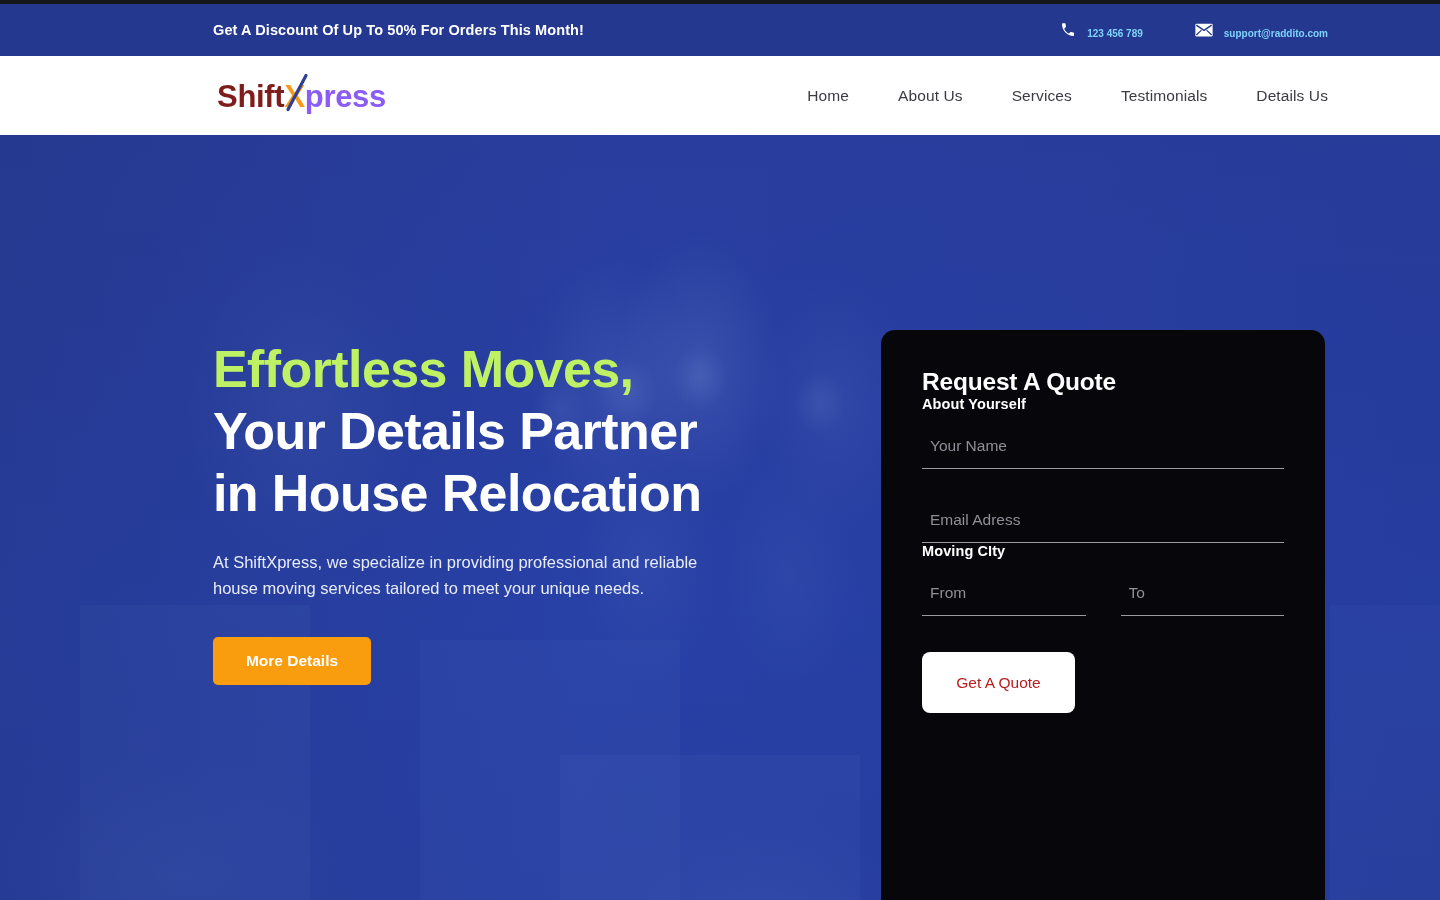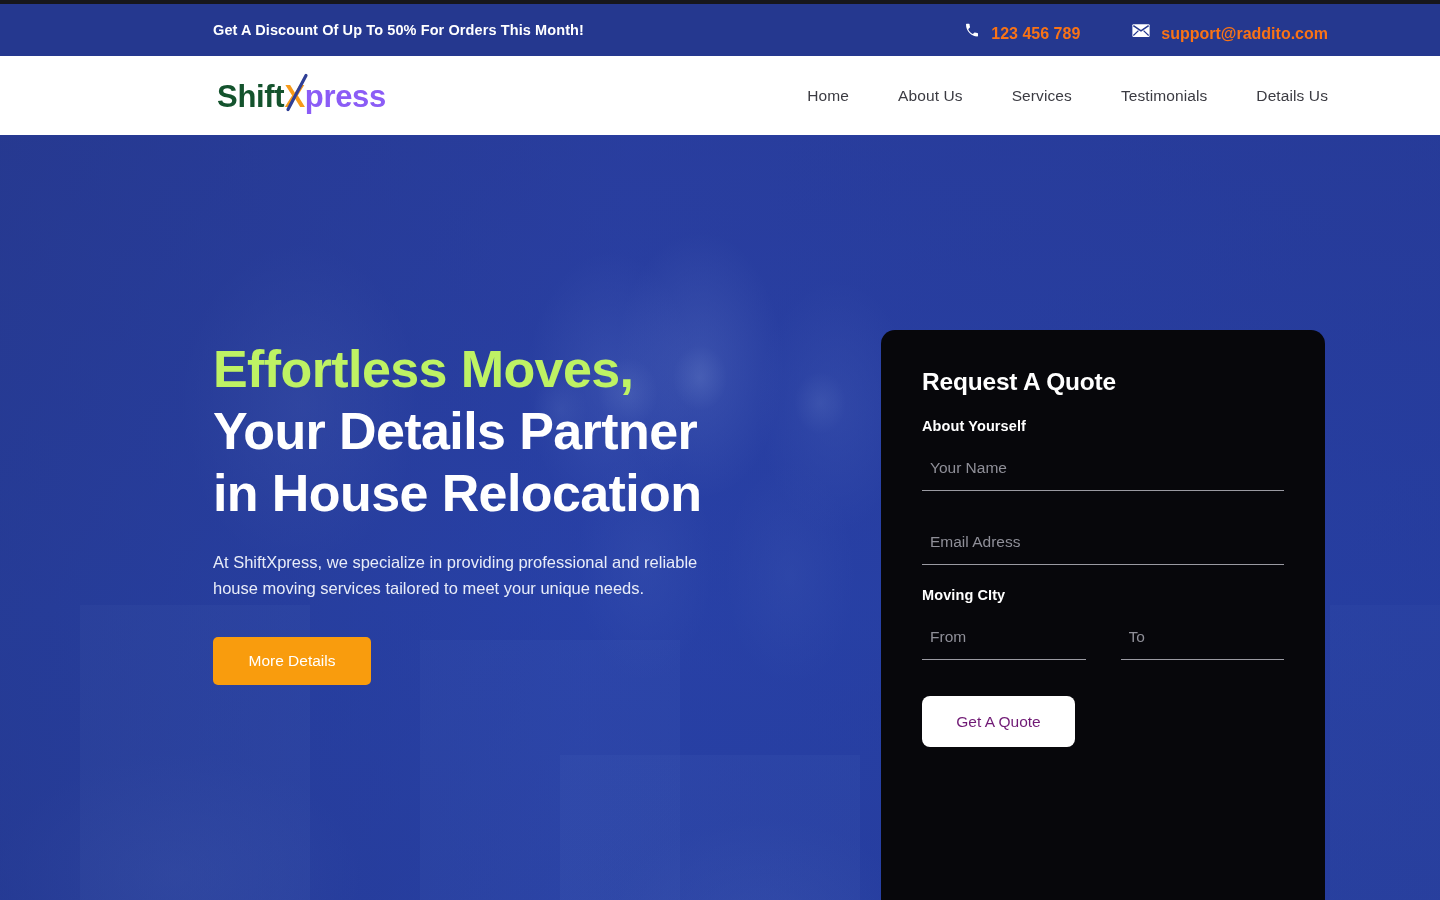--- a/index.html
+++ b/index.html
@@ -29,36 +29,36 @@
     position: absolute; left: 213px; top: 50%; transform: translateY(-50%);
     font-size: 14.5px; font-weight: 700; letter-spacing: .1px;
     white-space: nowrap; color: #ffffff;
   }
   .contact-group {
     position: absolute; right: 112px; top: 50%; transform: translateY(-50%);
     display: flex; align-items: center; gap: 52px;
   }
   .contact-item { display: flex; align-items: center; gap: 11px; }
   .contact-item .label {
-    font-size: 16px; font-weight: 700; color: #f97316; white-space: nowrap; margin-top: 7px;
+    font-size: 10px; font-weight: 700; color: #7dd3fc; white-space: nowrap; margin-top: 7px;
   }
   .contact-item svg { display: block; }
 
   
   .navbar {
     position: absolute; top: 56px; left: 0; width: 1440px; height: 79px;
     background: #ffffff;
     display: flex; align-items: center;
   }
   .logo {
     position: absolute; left: 217px; top: 50%; transform: translateY(-50%);
     font-size: 31px; font-weight: 700; letter-spacing: -.3px;
     line-height: 1; white-space: nowrap; user-select: none;
   }
-  .logo .l-shift { color: #14532d; }
+  .logo .l-shift { color: #7f1d1d; }
   .logo .l-xwrap { position: relative; display: inline-block; }
   .logo .l-x { color: #f79a1a; }
   .logo .l-slash {
     position: absolute; left: 1px; top: -7px; width: 24px; height: 38px;
     pointer-events: none;
   }
   .logo .l-press { color: #8b5cf6; }
 
   .nav-links {
     position: absolute; right: 112px; top: 50%; transform: translateY(-50%);
@@ -125,60 +125,60 @@
   .hero-title .line { display: block; white-space: nowrap; }
   .hero-sub {
     margin-top: 24px; width: 510px;
     font-size: 16.5px; line-height: 1.62; color: #e8ecf8;
   }
   .hero-btn {
     margin-top: 35px;
     display: inline-flex; align-items: center; justify-content: center;
     width: 158px; height: 48px;
     background: #f99c0d; color: #ffffff;
-    font-size: 15.5px; font-weight: 400;
+    font-size: 15.5px; font-weight: 700;
     border: none; border-radius: 5px; cursor: pointer;
     font-family: inherit;
   }
 
   
   .quote-card {
     position: absolute; left: 881px; top: 195px;
     width: 444px; height: 643px;
     background: #07070b;
     border-radius: 14px;
     padding: 38px 41px 0 41px;
   }
   .quote-title {
     font-size: 24.5px; font-weight: 700; color: #ffffff; letter-spacing: -.2px;
   }
   .field-group-label {
     font-size: 14.5px; font-weight: 700; color: #ffffff;
-    margin-top: 22px; letter-spacing: .1px;
+    letter-spacing: .1px;
   }
   .field {
     position: relative; margin-top: 19px;
   }
   .field input {
     width: 100%; height: 38px;
     background: transparent; border: none;
     border-bottom: 1px solid #9a9aa2;
     color: #ffffff; font-size: 15.5px;
     font-family: inherit; outline: none;
     padding: 0 2px 7px 8px;
   }
   .field input::placeholder { color: #8f8f98; }
   .field-row { display: flex; gap: 35px; margin-top: 19px; }
   .field-row .field { margin-top: 0; flex: 1; }
   .spacer-sm { height: 17px; }
   .quote-submit {
     margin-top: 36px;
     display: inline-flex; align-items: center; justify-content: center;
-    width: 153px; height: 51px;
-    background: #ffffff; color: #701a75;
+    width: 153px; height: 61px;
+    background: #ffffff; color: #b91c1c;
     font-size: 15.5px; font-weight: 400;
     border: none; border-radius: 8px; cursor: pointer;
     font-family: inherit;
   }
 </style>
 </head>
 <body>
 
 <div class="page">
 

